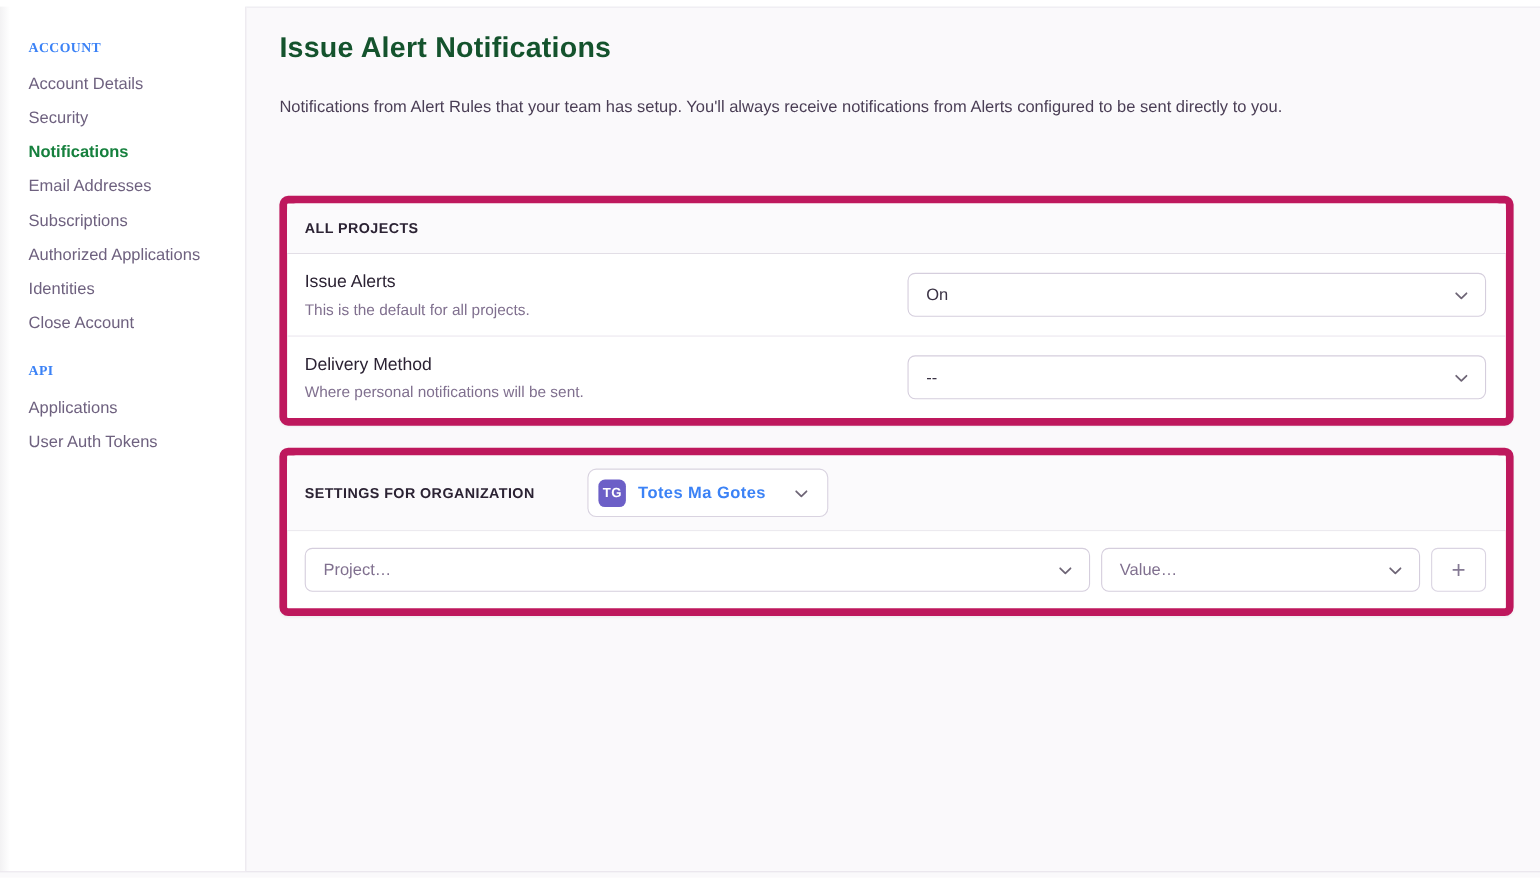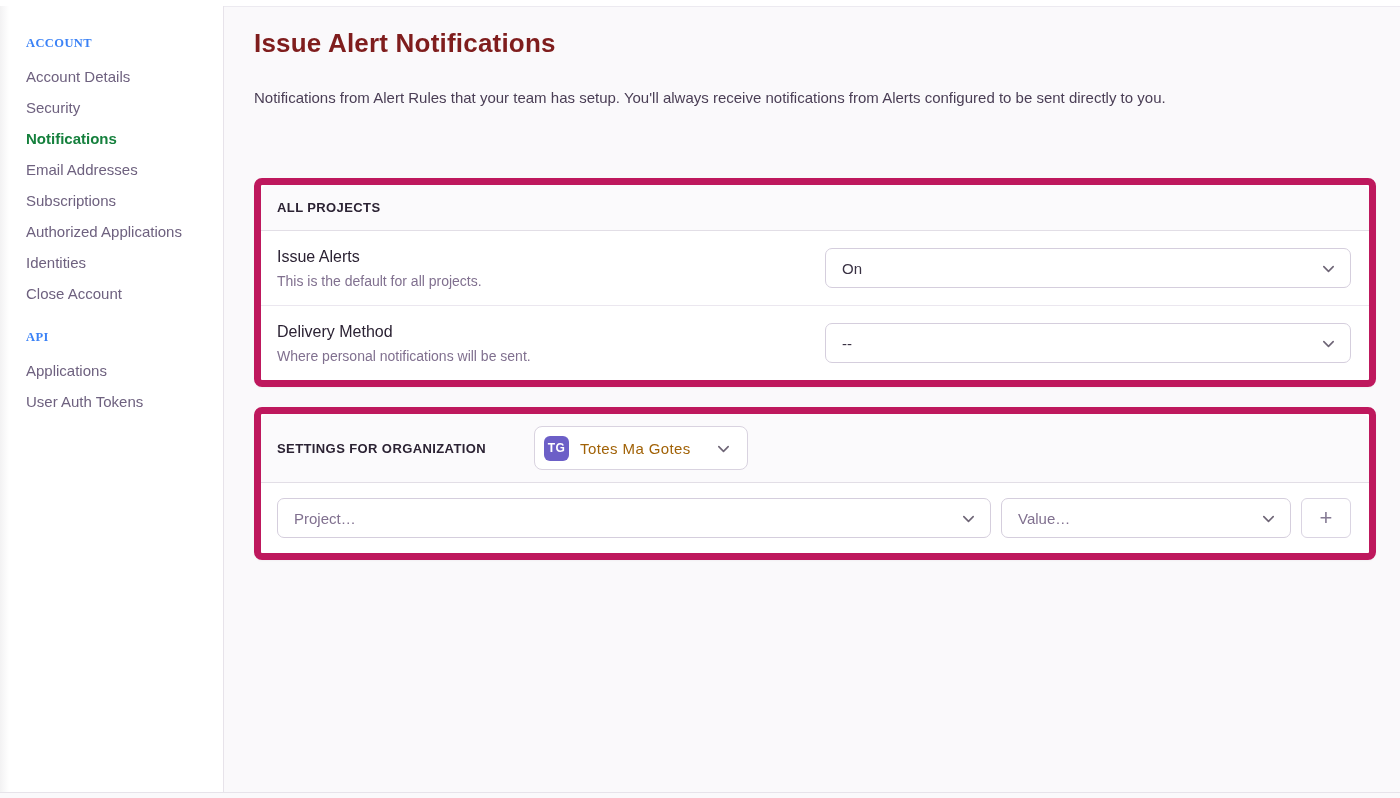--- a/index.html
+++ b/index.html
@@ -46,21 +46,21 @@
 
   
   .main {
     flex: 1 1 auto;
     background: #faf9fb;
     border-top: 1px solid #eceaf0;
     padding: 21px 24px 0 30px;
     min-width: 0;
   }
   .page-title {
-    font-size: 26px; font-weight: bold; color: #7f1d1d; letter-spacing: 0.2px;
+    font-size: 26px; font-weight: bold; color: #14532d; letter-spacing: 0.2px;
   }
   .page-desc {
     margin-top: 29px; font-size: 15px; color: #4a3e55; line-height: 20px;
   }
 
   .panel {
     background: #ffffff;
     border: 7px solid #be185d;
     border-radius: 8px;
     box-shadow: 0 1px 2px rgba(43,34,51,0.04);
@@ -115,21 +115,21 @@
     border-radius: 8px;
     padding: 0 16px 0 9px;
     cursor: pointer;
   }
   .org-avatar {
     width: 25px; height: 25px; border-radius: 6px;
     color: #ffffff; font-size: 12px; font-weight: bold;
     display: flex; align-items: center; justify-content: center;
     flex: 0 0 auto;
   }
-  .org-name { font-size: 15px; font-weight: normal; color: #a16207; margin-right: 14px; }
+  .org-name { font-size: 15px; font-weight: bold; color: #3b82f6; margin-right: 14px; }
 
   .fine-tune-row { display: flex; align-items: flex-start; gap: 10px; padding: 15px 18px 15px 16px; }
   .project-select { flex: 1 1 auto; }
   .value-select { width: 290px; flex: 0 0 auto; }
   .add-button {
     width: 50px; height: 40px; flex: 0 0 auto;
     background: #ffffff;
     border: 1px solid #dad4e2;
     border-radius: 6px;
     color: #857a94; font-size: 22px; font-weight: normal; line-height: 1;

